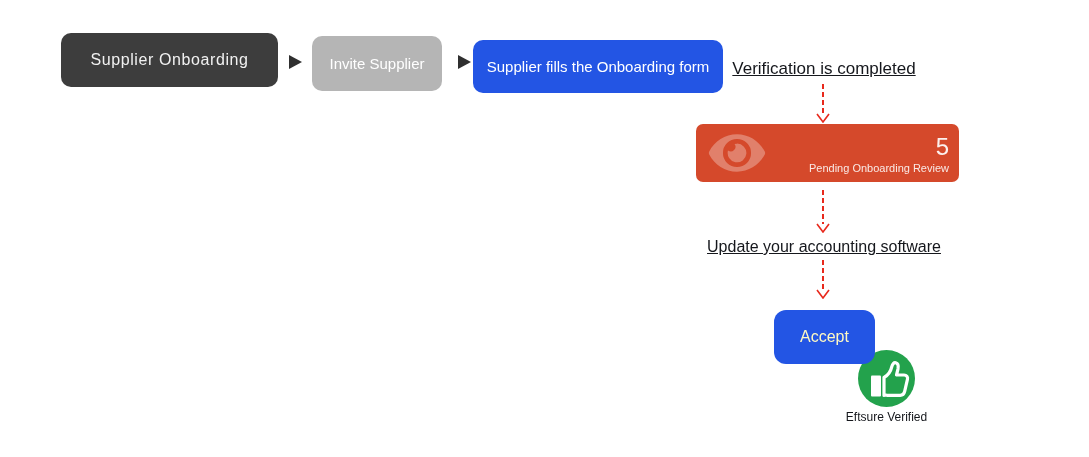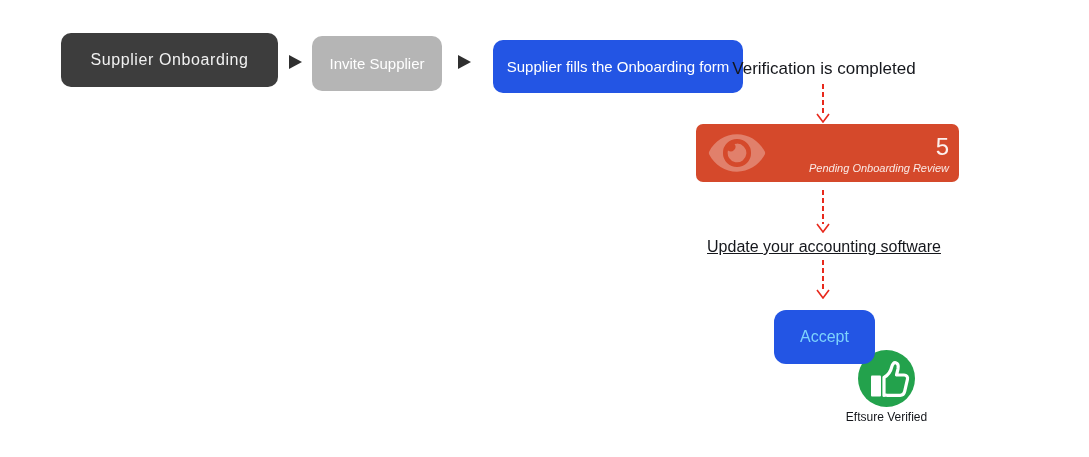--- a/index.html
+++ b/index.html
@@ -24,61 +24,61 @@
     left: 61px; top: 33px; width: 217px; height: 54px;
     background: #3d3d3d; border-radius: 10px;
     font-size: 16px; letter-spacing: 0.6px; color: #f1f1f1;
   }
   .step-gray {
     left: 312px; top: 36px; width: 130px; height: 55px;
     background: #b5b5b5; border-radius: 10px;
     font-size: 15px; color: #ffffff;
   }
   .step-blue {
-    left: 493px; top: 40px; width: 250px; height: 53px;
+    left: 473px; top: 40px; width: 250px; height: 53px;
     background: #2355e4; border-radius: 10px;
     font-size: 15px; color: #ffffff;
   }
   .tri {
     position: absolute;
     width: 0; height: 0;
     border-top: 7px solid transparent;
     border-bottom: 7px solid transparent;
     border-left: 13px solid #2f2f2f;
   }
   .tri-1 { left: 289px; top: 55px; }
   .tri-2 { left: 458px; top: 55px; }
   .flow-text {
     position: absolute;
     color: #15171c;
     text-align: center;
   }
-  .verification-text { left: 714px; top: 59px; width: 220px; font-size: 17px; }
+  .verification-text { left: 714px; top: 59px; width: 220px; font-size: 17px; text-decoration: underline; }
   .update-text { left: 704px; top: 238px; width: 240px; font-size: 16px; text-decoration: underline; }
   .verified-text { left: 816px; top: 410px; width: 141px; font-size: 12px; }
   .varrow { position: absolute; }
   .pending-card {
     position: absolute;
     left: 696px; top: 124px; width: 263px; height: 58px;
     background: #d5492b; border-radius: 7px;
     display: flex; align-items: center; justify-content: space-between;
     box-sizing: border-box; padding: 0 10px 0 8px;
   }
   .pending-card .eye-wrap { width: 68px; height: 50px; display: flex; align-items: center; }
   .pending-card .counts {
     display: flex; flex-direction: column; align-items: flex-end;
     line-height: 1.1; margin-top: 2px;
   }
   .pending-count { font-size: 24px; color: rgba(255,255,255,0.92); font-weight: 400; }
-  .pending-label { font-size: 11px; color: rgba(255,255,255,0.88); margin-top: 2px; font-style: italic; }
+  .pending-label { font-size: 11px; color: rgba(255,255,255,0.88); margin-top: 2px; }
   .accept-btn {
     position: absolute;
     left: 774px; top: 310px; width: 101px; height: 54px;
     background: #2355e4; border: none; border-radius: 12px;
-    color: #7dd3fc; font-size: 16px;
+    color: #fef9c3; font-size: 16px;
     font-family: "Liberation Sans", sans-serif;
     display: flex; align-items: center; justify-content: center;
     z-index: 2; cursor: pointer;
   }
   .thumb-badge {
     position: absolute;
     left: 858px; top: 350px; width: 57px; height: 57px;
     z-index: 1;
   }
 </style>

